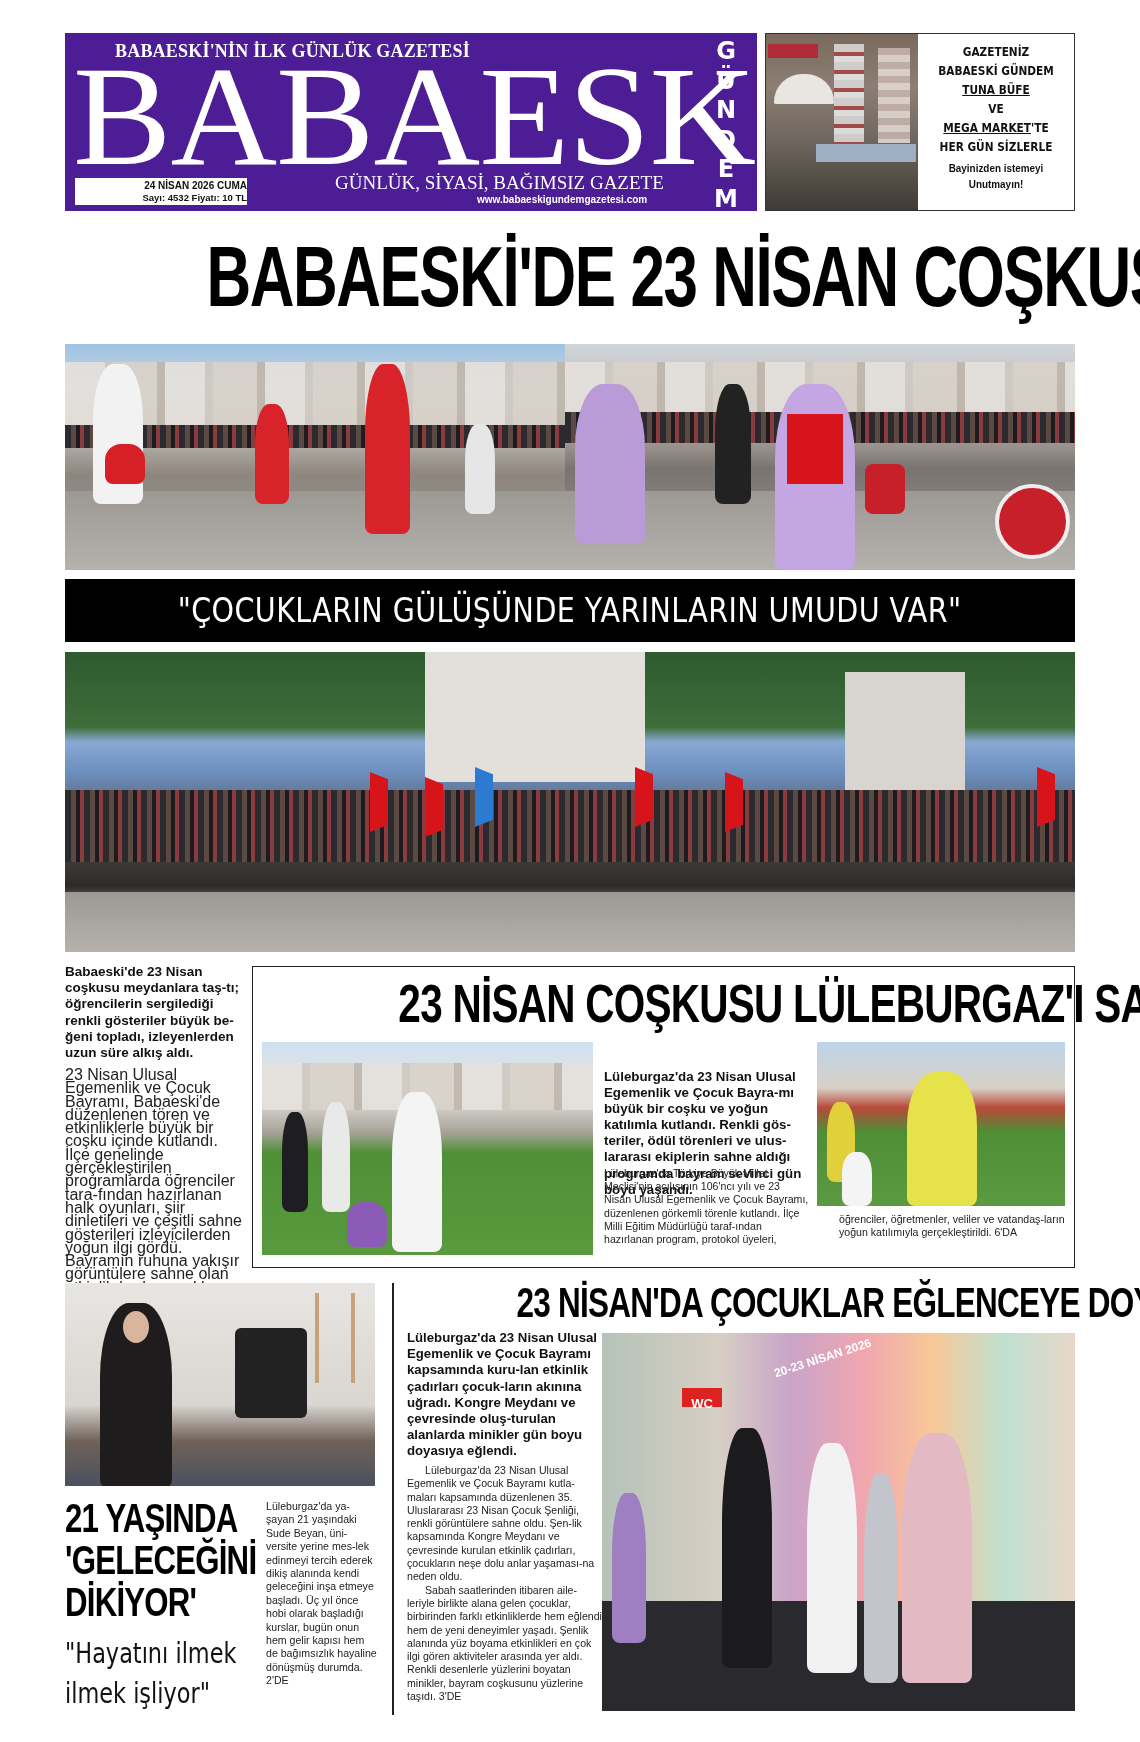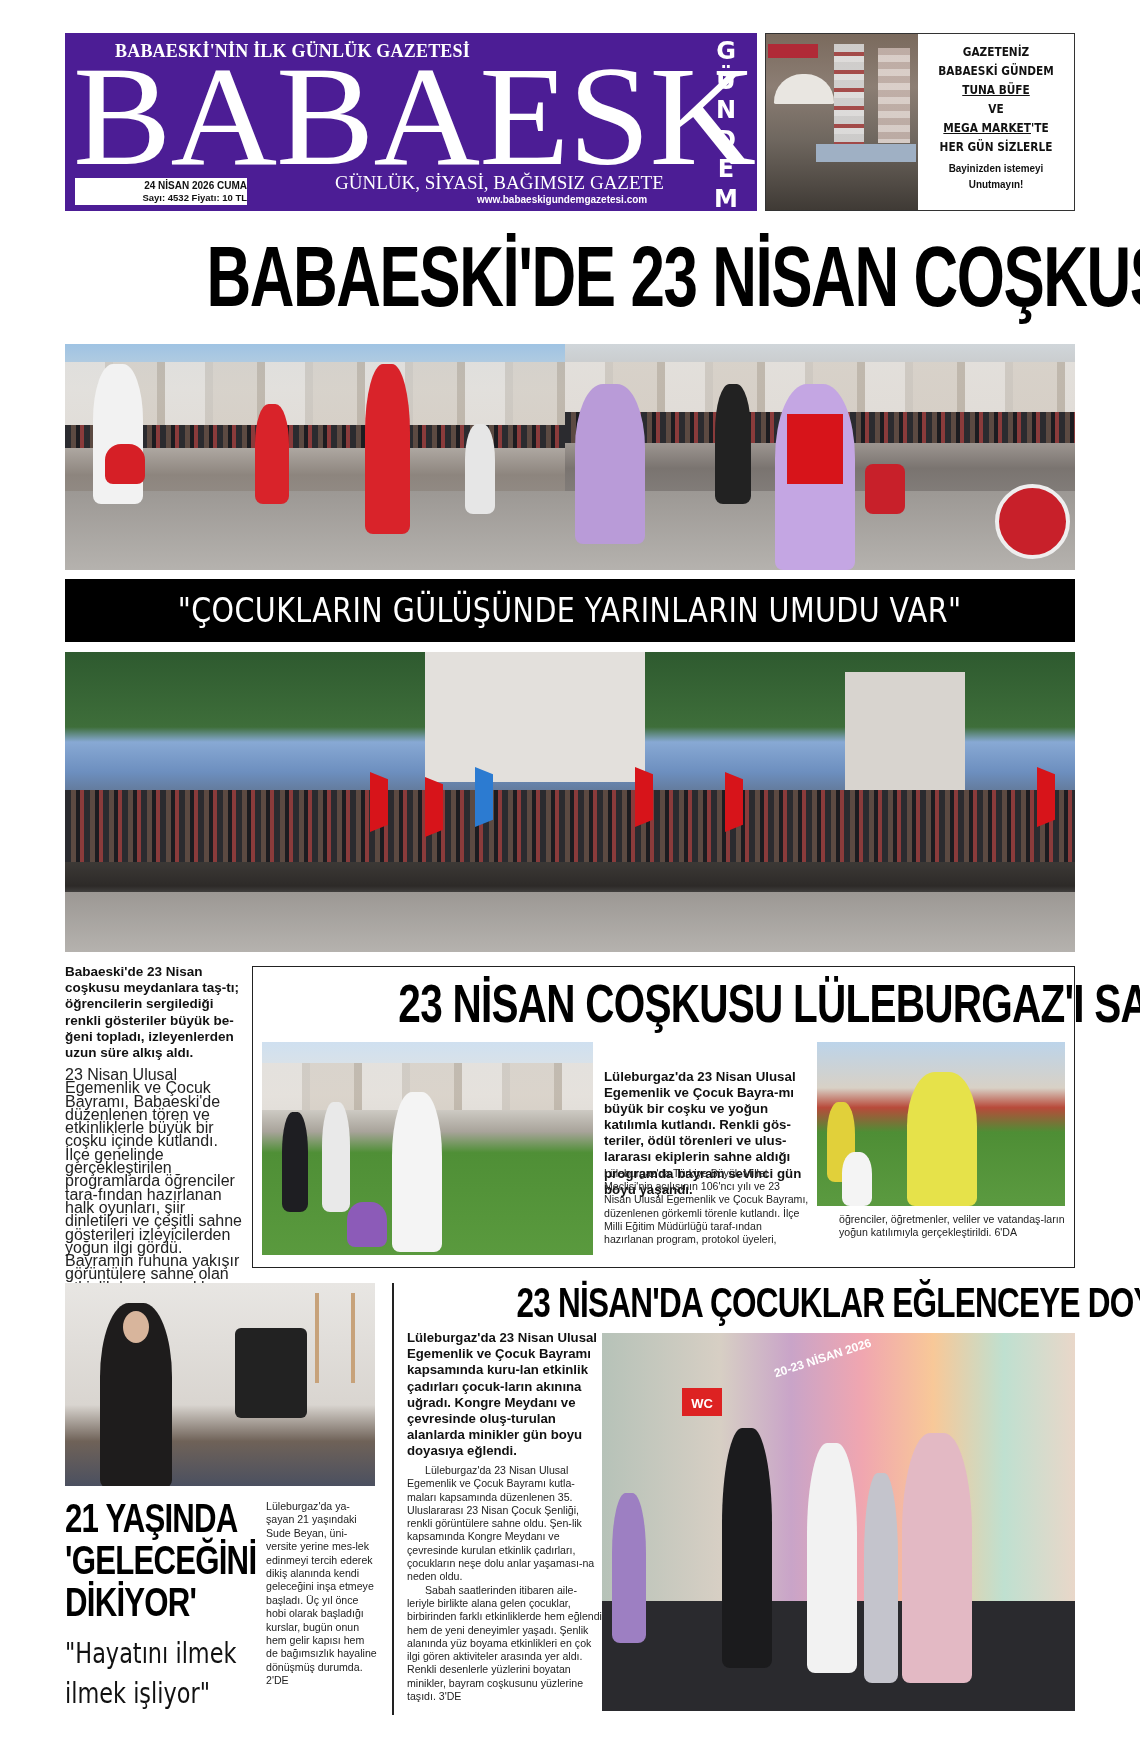--- a/index.html
+++ b/index.html
@@ -37,21 +37,21 @@
   .photo { overflow: hidden; }
   .photo-1 { left: 65px; top: 344px; width: 500px; height: 226px; background: linear-gradient(180deg,#9fc3e3 0%,#c8d6de 20%,#b9b3ad 42%,#8d857e 58%,#a39f9b 100%); }
   .photo-2 { left: 565px; top: 344px; width: 510px; height: 226px; background: linear-gradient(180deg,#d0d6da 0%,#b8b0aa 35%,#7a7470 55%,#9a9896 100%); }
   .photo-3 { left: 65px; top: 652px; width: 1010px; height: 300px; background: linear-gradient(180deg,#2e5a2f 0%,#3e6e3a 25%,#88a9d4 30%,#6d8fbf 40%,#4b4844 62%,#2d2a28 78%,#7a7b7d 86%,#8e8f90 100%); }
   .photo-4 { left: 262px; top: 1042px; width: 331px; height: 213px; background: linear-gradient(180deg,#cfe0f0 0%,#e6e4df 25%,#a9a49b 42%,#4f8f36 52%,#5a9a3e 100%); }
   .photo-5 { left: 817px; top: 1042px; width: 248px; height: 164px; background: linear-gradient(180deg,#bcd4ea 0%,#d8d1c6 28%,#b84a3a 40%,#4e8e35 55%,#5b9a40 100%); }
   .photo-6 { left: 65px; top: 1283px; width: 310px; height: 203px; background: linear-gradient(180deg,#e8e6e3 0%,#d9d5d0 60%,#6f6258 78%,#4b5060 100%); }
   .photo-7 { left: 602px; top: 1333px; width: 473px; height: 378px; background: linear-gradient(90deg,#b6c2b8 0%,#d7cfc4 25%,#c9a4c8 40%,#f0a6b0 55%,#f8c898 70%,#bfe0d0 85%,#e9d7c9 100%); }
   .photo-7 .floor { position:absolute; left:0; bottom:0; width:100%; height:110px; background:#2a2a2e; }
   .photo-7 .banner-text { position:absolute; left:170px; top:18px; color:#fff; font-weight:bold; font-size:12px; transform: rotate(-18deg); }
-  .photo-7 .wc { position:absolute; left:80px; top:55px; width:40px; height:28px; background:#d22; color:#fff; font-weight:bold; font-size:13px; text-align:center; line-height:32px; }
+  .photo-7 .wc { position:absolute; left:80px; top:55px; width:40px; height:19px; background:#d22; color:#fff; font-weight:bold; font-size:13px; text-align:center; line-height:32px; }
   .fig { position:absolute; border-radius: 40% 40% 8px 8px; }
   .photo .street { position:absolute; left:0; bottom:0; width:100%; height:35%; background: linear-gradient(180deg,#9c9894,#b5b2ae); }
   .photo .buildings { position:absolute; left:0; top:8%; width:100%; height:30%; background: repeating-linear-gradient(90deg,#e5e1dc 0 40px,#cfc9c1 40px 48px,#d9d2c9 48px 92px,#bfb6aa 92px 100px); opacity:0.9; }
   .photo .crowd { position:absolute; left:0; top:44%; width:100%; height:12%; background: repeating-linear-gradient(90deg,#2b2b2f 0 6px,#5c4a42 6px 11px,#1c1c20 11px 15px,#8a3b3b 15px 19px); }
   .photo .flag { position:absolute; width:18px; height:60px; background:#d7141a; clip-path: polygon(0 0,100% 12%,100% 88%,0 100%); }
 
   
   .quote-banner { left: 65px; top: 579px; width: 1010px; height: 63px; background: #000; color: #fff; text-align: center; font-family: "DejaVu Sans", sans-serif; font-size: 34px; line-height: 63px; font-weight: normal; letter-spacing: 0.5px; white-space: nowrap; }
   .quote-banner span { display: inline-block; transform: scaleX(0.84); }
 

